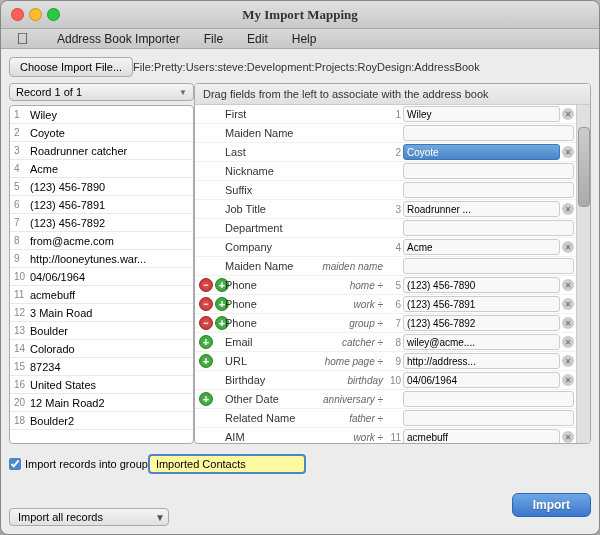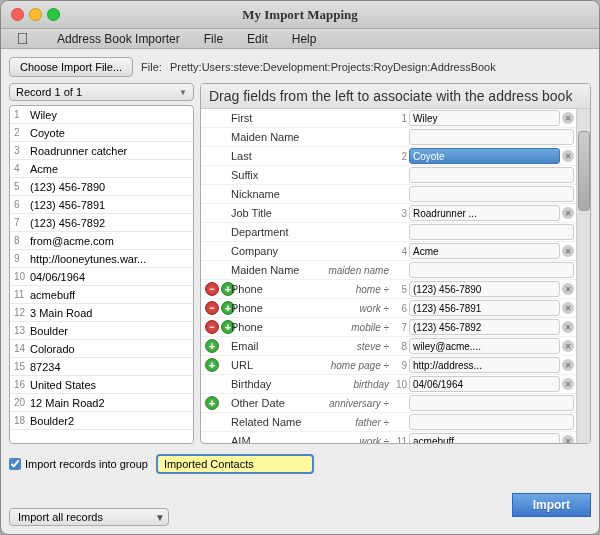--- a/index.html
+++ b/index.html
@@ -83,42 +83,40 @@
       flex: 1;
       display: flex;
       flex-direction: column;
       padding: 8px;
       gap: 6px;
       overflow: hidden;
     }
     .toolbar-row {
       display: flex;
       align-items: center;
-      gap: 8px;
     }
     .choose-btn {
       background: linear-gradient(to bottom, #f5f5f5, #ddd);
       border: 1px solid #aaa;
       border-radius: 4px;
       padding: 3px 10px;
       font-size: 11px;
       cursor: pointer;
       white-space: nowrap;
     }
     .file-label {
       font-size: 11px;
       color: #333;
     }
     .file-path {
       font-size: 11px;
       color: #333;
     }
     .main-row {
       display: flex;
-      gap: 6px;
       flex: 1;
       overflow: hidden;
     }
     
     .left-panel {
       width: 185px;
       display: flex;
       flex-direction: column;
       gap: 4px;
       flex-shrink: 0;
@@ -178,21 +176,21 @@
       flex-direction: column;
       gap: 0;
       border: 1px solid #aaa;
       border-radius: 4px;
       background: white;
       overflow: hidden;
     }
     .right-header {
       background: linear-gradient(to bottom, #f0f0f0, #e0e0e0);
       padding: 4px 8px;
-      font-size: 14px;
+      font-size: 11px;
       color: #333;
       border-bottom: 1px solid #ccc;
       flex-shrink: 0;
     }
     .mapping-area {
       flex: 1;
       overflow-y: auto;
       position: relative;
       display: flex;
     }
@@ -303,21 +301,20 @@
       margin: 2px auto;
       border: 1px solid #999;
       position: absolute;
       top: 20px;
       left: 1px;
     }
     
     .bottom-row {
       display: flex;
       align-items: center;
-      gap: 8px;
       padding: 4px 0;
       flex-shrink: 0;
     }
     .checkbox-label {
       display: flex;
       align-items: center;
       gap: 4px;
       font-size: 11px;
       white-space: nowrap;
     }
@@ -361,21 +358,21 @@
       top: 50%;
       transform: translateY(-50%);
       font-size: 10px;
       color: #555;
       pointer-events: none;
     }
     .import-btn {
       margin-left: auto;
       background: linear-gradient(to bottom, #6ea8e4, #3a76cc);
       border: 1px solid #2a66bc;
-      border-radius: 0;
+      border-radius: 6px;
       padding: 4px 20px;
       font-size: 12px;
       color: white;
       cursor: pointer;
       font-weight: bold;
       text-shadow: 0 1px rgba(0,0,0,0.3);
     }
     .mapping-row-actions {
       display: flex;
       align-items: center;
@@ -550,32 +547,32 @@
     <div class="field-value-area">
 
       <span class="field-box-num">2</span>
       <div class="field-box field-box-blue">Coyote</div>
       <div class="field-box-close">✕</div>
 
     </div>
   </div>
               <div class="mapping-row">
     <div style="width:22px;flex-shrink:0;"></div>
-    <span class="field-name">Suffix</span>
+    <span class="field-name">Nickname</span>
     <span class="field-label"></span>
     <div class="field-value-area">
 
       <span class="field-box-num"></span>
       <div class="field-box"></div>
 
     </div>
   </div>
               <div class="mapping-row">
     <div style="width:22px;flex-shrink:0;"></div>
-    <span class="field-name">Nickname</span>
+    <span class="field-name">Suffix</span>
     <span class="field-label"></span>
     <div class="field-value-area">
 
       <span class="field-box-num"></span>
       <div class="field-box"></div>
 
     </div>
   </div>
               <div class="mapping-row">
     <div style="width:22px;flex-shrink:0;"></div>
@@ -652,35 +649,35 @@
       <div class="field-box-close">✕</div>
 
     </div>
   </div>
               <div class="mapping-row">
     <div class="mapping-row-actions">
       <div class="remove-btn">−</div>
       <div class="add-btn">+</div>
     </div>
     <span class="field-name">Phone</span>
-    <span class="field-label">mobile ÷</span>
+    <span class="field-label">group ÷</span>
     <div class="field-value-area">
 
       <span class="field-box-num">7</span>
       <div class="field-box">(123) 456-7892</div>
       <div class="field-box-close">✕</div>
 
     </div>
   </div>
               <div class="mapping-row">
     <div class="mapping-row-actions">
       <div class="add-btn">+</div>
     </div>
     <span class="field-name">Email</span>
-    <span class="field-label">steve ÷</span>
+    <span class="field-label">catcher ÷</span>
     <div class="field-value-area">
 
       <span class="field-box-num">8</span>
       <div class="field-box">wiley@acme....</div>
       <div class="field-box-close">✕</div>
 
     </div>
   </div>
               <div class="mapping-row">
     <div class="mapping-row-actions">

